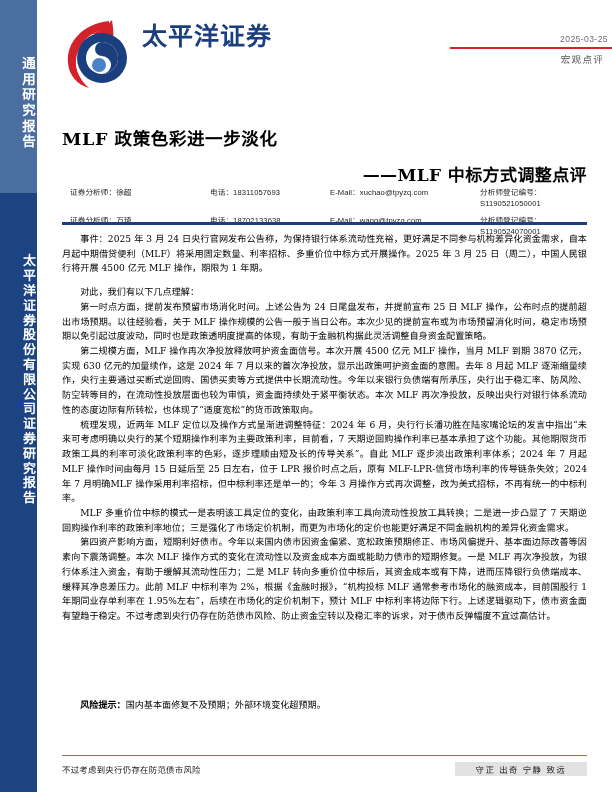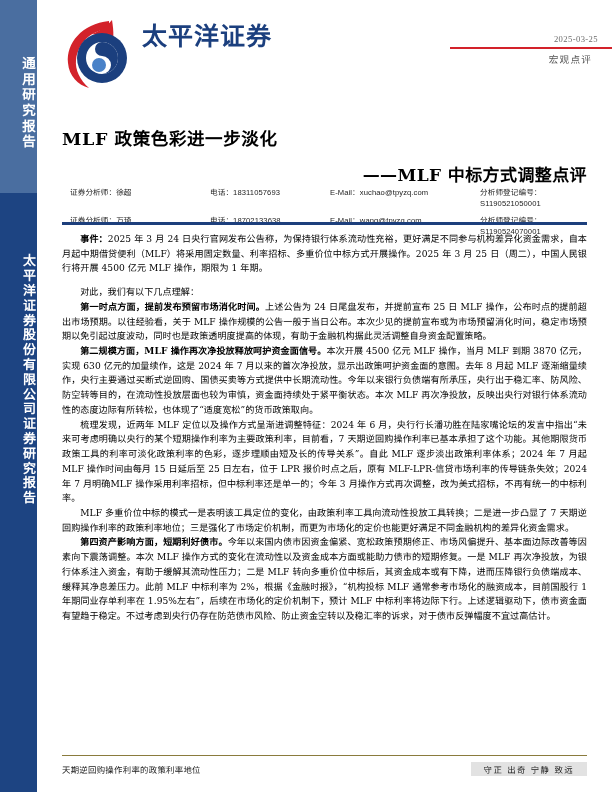--- a/index.html
+++ b/index.html
@@ -121,36 +121,36 @@
     white-space: nowrap;
   }
   .header-right {
     position: absolute;
     right: 0px;
     top: 34px;
     width: 220px;
     text-align: right;
   }
   .header-date {
-    font-family: Liberation Serif, serif;
+    font-family: Liberation Sans, sans-serif;
     font-size: 8.6px;
     color: #6d6d6d;
     letter-spacing: 0.4px;
-    padding-right: 14px;
+    padding-right: 4px;
   }
   .header-rule {
     height: 2.4px;
     background: #d3222a;
     margin: 3px 0 3px 58px;
   }
   .header-kind {
     font-size: 9.6px;
     color: #555555;
     letter-spacing: 1.2px;
-    padding-right: 20px;
+    padding-right: 8px;
   }
 
   
   .title-block {
     position: absolute;
     left: 25px;
     top: 128px;
     width: 525px;
   }
   .doc-title {
@@ -215,21 +215,21 @@
     line-height: 1.62;
     color: #000000;
     text-align: justify;
     letter-spacing: 0.05px;
   }
   .para {
     margin: 0 0 0 0;
     text-indent: 2em;
   }
   .para-gap { height: 9px; }
-  .para b { font-weight: bold; }
+  .para b { font-weight: normal; }
 
   
   .risk {
     position: absolute;
     left: 25px;
     top: 698px;
     width: 525px;
     font-family: "DejaVu Serif", "Liberation Serif", serif;
     font-size: 9.1px;
     line-height: 1.6;
@@ -255,21 +255,21 @@
     display: flex;
     justify-content: space-between;
     align-items: center;
     font-family: "DejaVu Serif", "Liberation Serif", serif;
     font-size: 8.4px;
     color: #1a1a1a;
     letter-spacing: 0.3px;
   }
   .footer-right {
     background: #e2e2e2;
-    padding: 1px 13px;
+    padding: 1px 21px;
     letter-spacing: 1.4px;
   }
 </style>
 </head>
 <body>
 
 <div class="sidebar">
   <div class="sidebar-top"></div>
   <div class="sidebar-bottom"></div>
   <div class="vert-text vert-top">通用研究报告</div>
@@ -326,20 +326,23 @@
     <p class="para"><b>事件：</b><span>2025 年 3 月 24 日央行官网发布公告称，为保持银行体系流动性充裕，更好满足不同参与机构差异化资金需求，自本月起中期借贷便利（MLF）将采用固定数量、利率招标、多重价位中标方式开展操作。2025 年 3 月 25 日（周二），中国人民银行将开展 4500 亿元 MLF 操作，期限为 1 年期。</span></p>
     <div class="para-gap"></div>
     <p class="para"><span>对此，我们有以下几点理解：</span></p>
     <p class="para"><b>第一时点方面，提前发布预留市场消化时间。</b><span>上述公告为 24 日尾盘发布，并提前宣布 25 日 MLF 操作，公布时点的提前超出市场预期。以往经验看，关于 MLF 操作规模的公告一般于当日公布。本次少见的提前宣布或为市场预留消化时间，稳定市场预期以免引起过度波动，同时也是政策透明度提高的体现，有助于金融机构据此灵活调整自身资金配置策略。</span></p>
     <p class="para"><b>第二规模方面，MLF 操作再次净投放释放呵护资金面信号。</b><span>本次开展 4500 亿元 MLF 操作，当月 MLF 到期 3870 亿元，实现 630 亿元的加量续作，这是 2024 年 7 月以来的首次净投放，显示出政策呵护资金面的意图。去年 8 月起 MLF 逐渐缩量续作，央行主要通过买断式逆回购、国债买卖等方式提供中长期流动性。今年以来银行负债端有所承压，央行出于稳汇率、防风险、防空转等目的，在流动性投放层面也较为审慎，资金面持续处于紧平衡状态。本次 MLF 再次净投放，反映出央行对银行体系流动性的态度边际有所转松，也体现了“适度宽松”的货币政策取向。</span></p>
     <p class="para"><span>梳理发现，近两年 MLF 定位以及操作方式呈渐进调整特征：2024 年 6 月，央行行长潘功胜在陆家嘴论坛的发言中指出“未来可考虑明确以央行的某个短期操作利率为主要政策利率，目前看，7 天期逆回购操作利率已基本承担了这个功能。其他期限货币政策工具的利率可淡化政策利率的色彩，逐步理顺由短及长的传导关系”。自此 MLF 逐步淡出政策利率体系；2024 年 7 月起 MLF 操作时间由每月 15 日延后至 25 日左右，位于 LPR 报价时点之后，原有 MLF-LPR-信贷市场利率的传导链条失效；2024 年 7 月明确MLF 操作采用利率招标，但中标利率还是单一的；今年 3 月操作方式再次调整，改为美式招标，不再有统一的中标利率。</span></p>
     <p class="para"><span>MLF 多重价位中标的模式一是表明该工具定位的变化，由政策利率工具向流动性投放工具转换；二是进一步凸显了 7 天期逆回购操作利率的政策利率地位；三是强化了市场定价机制，而更为市场化的定价也能更好满足不同金融机构的差异化资金需求。</span></p>
     <p class="para"><b>第四资产影响方面，短期利好债市。</b><span>今年以来国内债市因资金偏紧、宽松政策预期修正、市场风偏提升、基本面边际改善等因素向下震荡调整。本次 MLF 操作方式的变化在流动性以及资金成本方面或能助力债市的短期修复。一是 MLF 再次净投放，为银行体系注入资金，有助于缓解其流动性压力；二是 MLF 转向多重价位中标后，其资金成本或有下降，进而压降银行负债端成本、缓释其净息差压力。此前 MLF 中标利率为 2%，根据《金融时报》，“机构投标 MLF 通常参考市场化的融资成本，目前国股行 1 年期同业存单利率在 1.95%左右”，后续在市场化的定价机制下，预计 MLF 中标利率将边际下行。上述逻辑驱动下，债市资金面有望趋于稳定。不过考虑到央行仍存在防范债市风险、防止资金空转以及稳汇率的诉求，对于债市反弹幅度不宜过高估计。</span></p>
   </div>
 
+  <div class="risk">
+    <b>风险提示：</b><span>国内基本面修复不及预期；外部环境变化超预期。</span>
+  </div>
 
   <div class="footer-rule"></div>
   <div class="footer">
-    <div>天期逆回购操作利率的政策利率地位</div>
+    <div>不过考虑到央行仍存在防范债市风险</div>
     <div class="footer-right">守正 出奇 宁静 致远</div>
   </div>
 
 </div>
 
 </body></html>

